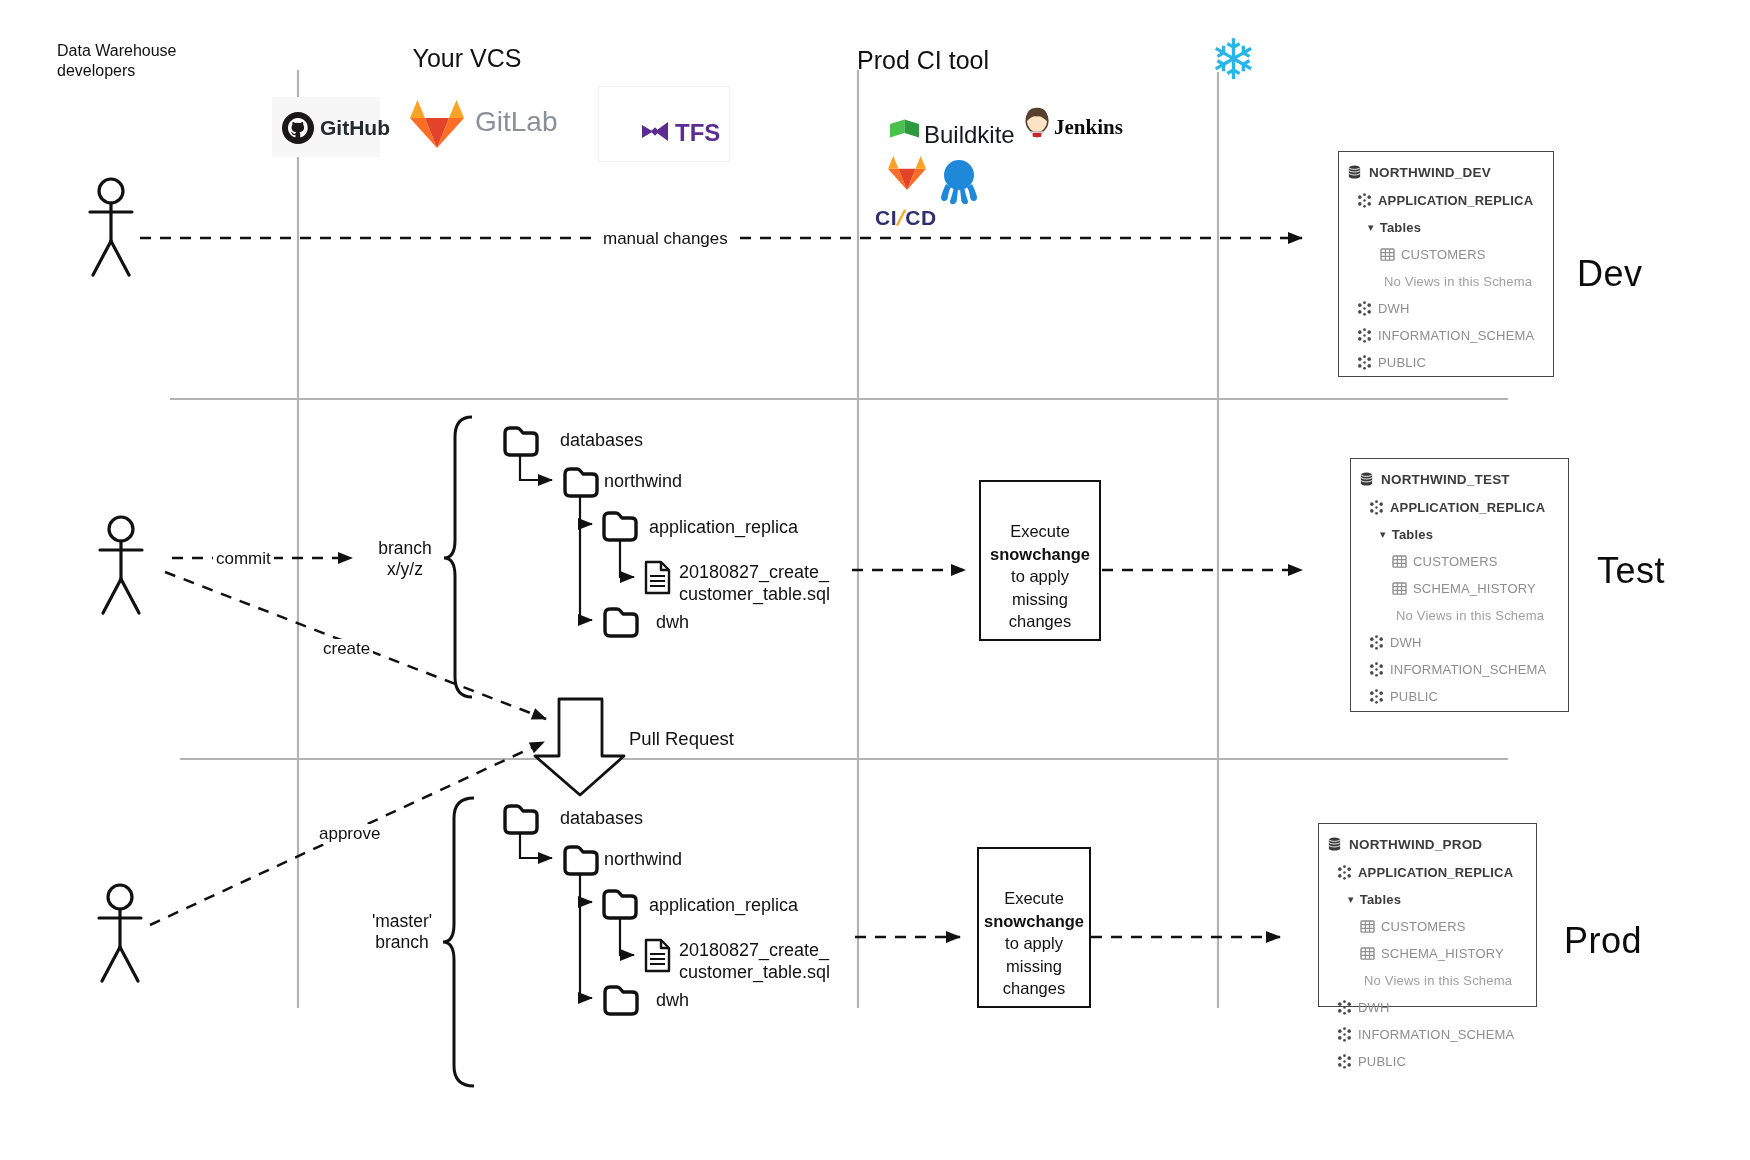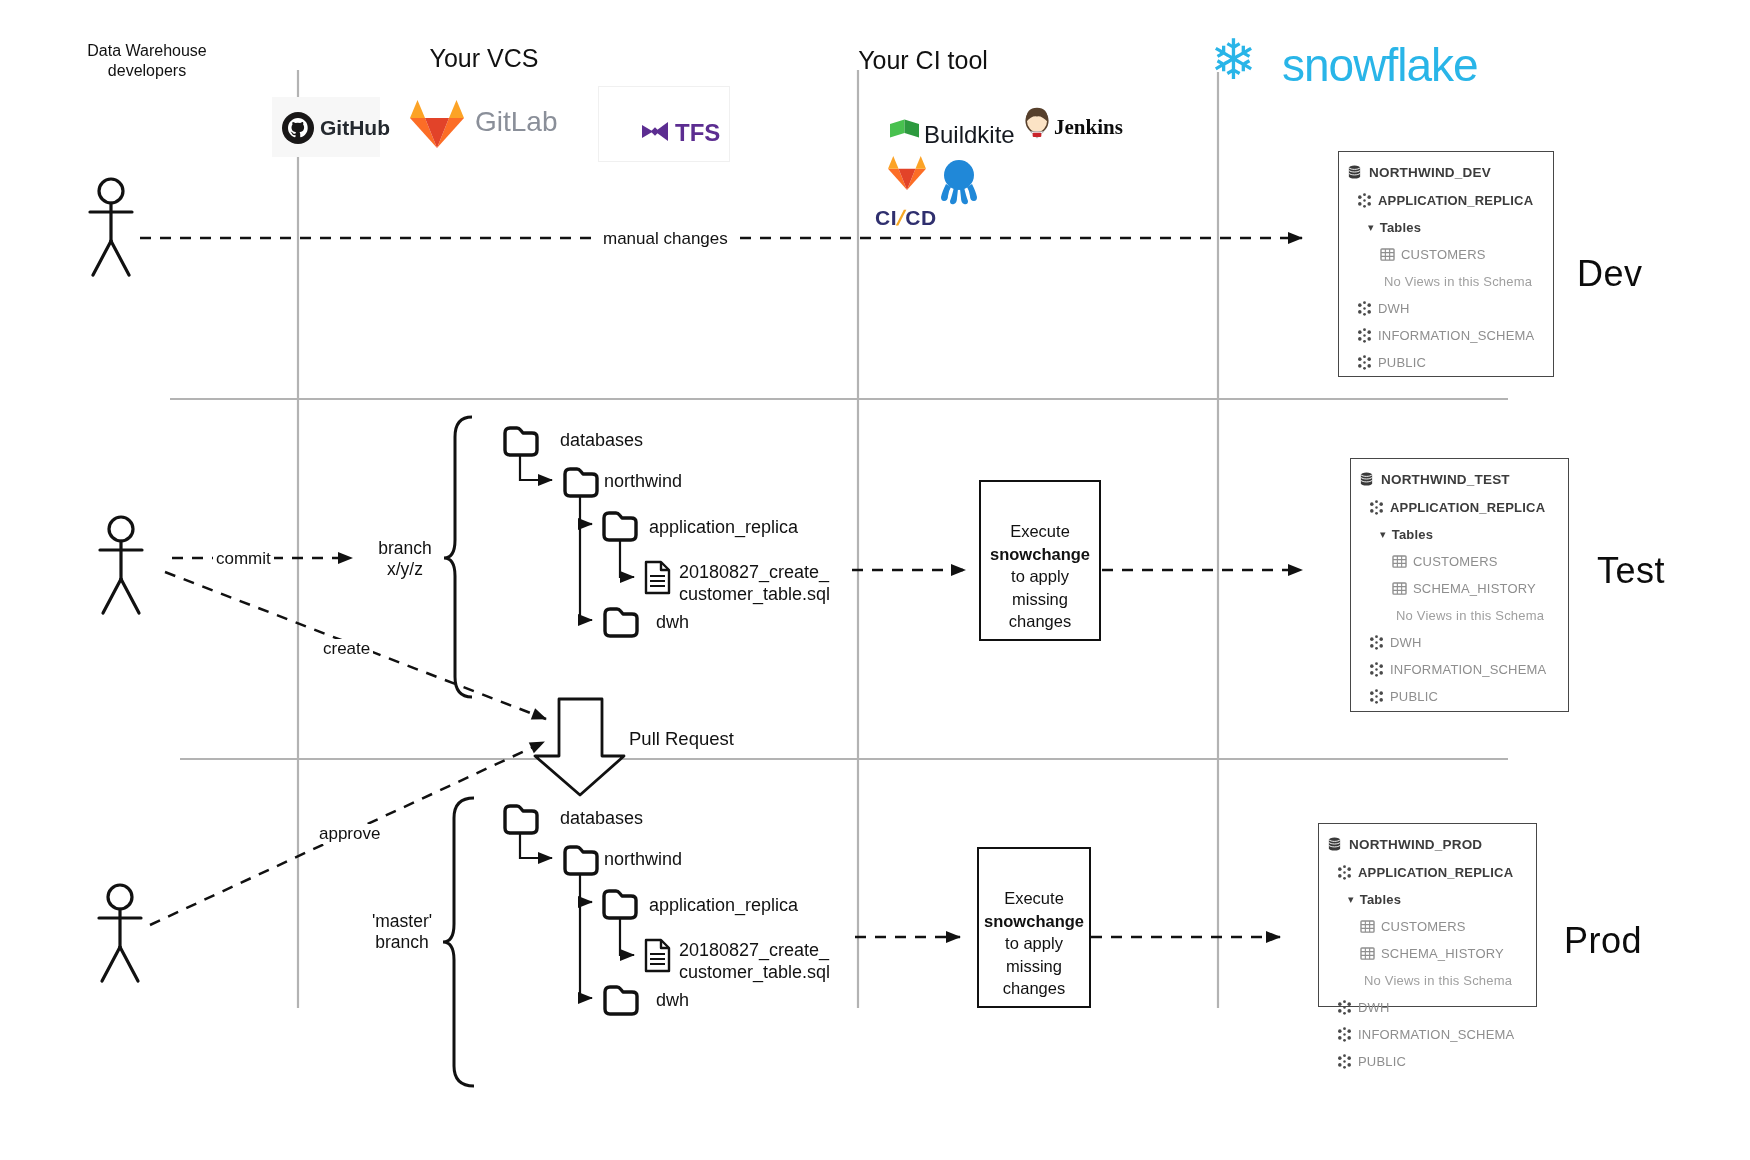--- a/index.html
+++ b/index.html
@@ -1,21 +1,21 @@
 <!DOCTYPE html>
 <html><head>
 <meta charset="utf-8">
 <style>
   html,body{margin:0;padding:0;background:#fff;}
   #canvas{position:relative;width:1750px;height:1160px;background:#fff;overflow:hidden;
           font-family:"Liberation Sans","DejaVu Sans",sans-serif;color:#111;}
   .abs{position:absolute;}
   svg.overlay{position:absolute;left:0;top:0;pointer-events:none;}
   .hdr{font-size:25px;color:#111;text-align:center;}
-  .devhdr{font-size:16px;line-height:20px;text-align:center;color:#111;}
+  .devhdr{font-size:16px;line-height:20px;color:#111;}
   .flowlab{font-size:17px;color:#111;background:#fff;padding:0 3px;white-space:nowrap;}
   .flowlab.noBg{background:transparent;}
   .treelab{font-size:18px;color:#111;line-height:22px;white-space:nowrap;}
   .bracelab{font-size:17.5px;line-height:21px;text-align:center;white-space:nowrap;}
   .envlab{font-size:36px;color:#0c0c0c;letter-spacing:0.5px;}
   .execbox{border:2.6px solid #111;background:#fff;text-align:center;
            font-size:16.5px;line-height:22.5px;color:#111;box-sizing:border-box;}
   .execbox .b{font-weight:bold;}
   
   .panel{background:#fff;border:1.5px solid #474747;box-sizing:border-box;padding-top:5px;}
@@ -156,22 +156,22 @@
       </g>
     </g>
 
     <polygon points="559,699 602,699 602,756 624,756 580,795 535,756 559,756" fill="#fff" stroke="#111" stroke-width="2.8" stroke-linejoin="round"></polygon>
   </svg>
 
   <div class="abs devhdr" style="left:57px;top:41px;width:180px;">
     <div>Data Warehouse</div>
     <div>developers</div>
   </div>
-  <div class="abs hdr" style="left:394px;top:44px;width:180px;">Your VCS</div>
-  <div class="abs hdr" style="left:823px;top:46px;width:200px;">Your CI tool</div>
+  <div class="abs hdr" style="left:377px;top:44px;width:180px;">Your VCS</div>
+  <div class="abs hdr" style="left:823px;top:46px;width:200px;">Prod CI tool</div>
 
   <div class="abs githubBg" style="left:272px;top:97px;width:108px;height:60px;"></div>
   <svg class="abs" style="left:280px;top:110px;" width="36" height="36" viewBox="0 0 36 36">
     <circle cx="18" cy="18" r="16" fill="#191717"></circle>
     <path d="M18 8c-5.5 0-10 4.4-10 9.9 0 4.4 2.9 8.1 6.8 9.4.5.1.7-.2.7-.5v-1.7c-2.8.6-3.4-1.3-3.4-1.3-.5-1.1-1.1-1.5-1.1-1.5-.9-.6.1-.6.1-.6 1 .1 1.5 1 1.5 1 .9 1.5 2.3 1.1 2.9.8.1-.6.3-1.1.6-1.3-2.2-.3-4.6-1.1-4.6-4.9 0-1.1.4-2 1-2.7-.1-.3-.4-1.3.1-2.6 0 0 .8-.3 2.7 1a9.4 9.4 0 0 1 5 0c1.9-1.3 2.7-1 2.7-1 .5 1.3.2 2.3.1 2.6.6.7 1 1.6 1 2.7 0 3.8-2.4 4.6-4.6 4.9.4.3.7.9.7 1.9v2.7c0 .3.2.6.7.5 4-1.3 6.8-5 6.8-9.4C28 12.4 23.5 8 18 8z" fill="#fff"></path>
   </svg>
   <div class="abs logotext" style="left:320px;top:116px;font-size:21px;font-weight:bold;color:#24292f;">GitHub</div>
 
   <svg class="abs" style="left:410px;top:98px;" width="54" height="52" viewBox="0 0 36 34">
     <polygon points="0,13 10,13 18,33" fill="#fc6d26"></polygon>
@@ -217,21 +217,20 @@
 
   <svg class="abs" style="left:938px;top:158px;" width="42" height="48" viewBox="0 0 42 48">
     <circle cx="21" cy="17" r="15" fill="#2088d8"></circle>
     <path d="M8,26 Q4,34 3,39 Q3,43 6,43 Q10,43 10,38 Q11,32 13,29 Z" fill="#2088d8"></path>
     <path d="M34,26 Q38,34 39,39 Q39,43 36,43 Q32,43 32,38 Q31,32 29,29 Z" fill="#2088d8"></path>
     <path d="M16,29 Q14,38 12,43 Q12,47 16,46 Q19,45 19,40 L20,31 Z" fill="#2088d8"></path>
     <path d="M26,29 Q28,38 30,43 Q30,47 26,46 Q23,45 23,40 L22,31 Z" fill="#2088d8"></path>
   </svg>
 
   <div class="abs snowGlyph" style="left:1210px;top:32px;color:#29b5e8;">❄</div>
-  <div class="abs snowText" style="left:1282px;top:38px;color:#29b5e8;">snowflake</div>
 
   <div class="abs flowlab" style="left:600px;top:229px;">manual changes</div>
   <div class="abs flowlab" style="left:213px;top:549px;">commit</div>
   <div class="abs flowlab" style="left:320px;top:639px;">create</div>
   <div class="abs flowlab" style="left:316px;top:824px;">approve</div>
   <div class="abs bracelab" style="left:360px;top:538px;width:90px;">
     <div>branch</div>
     <div>x/y/z</div>
   </div>
   <div class="abs bracelab" style="left:357px;top:911px;width:90px;">

